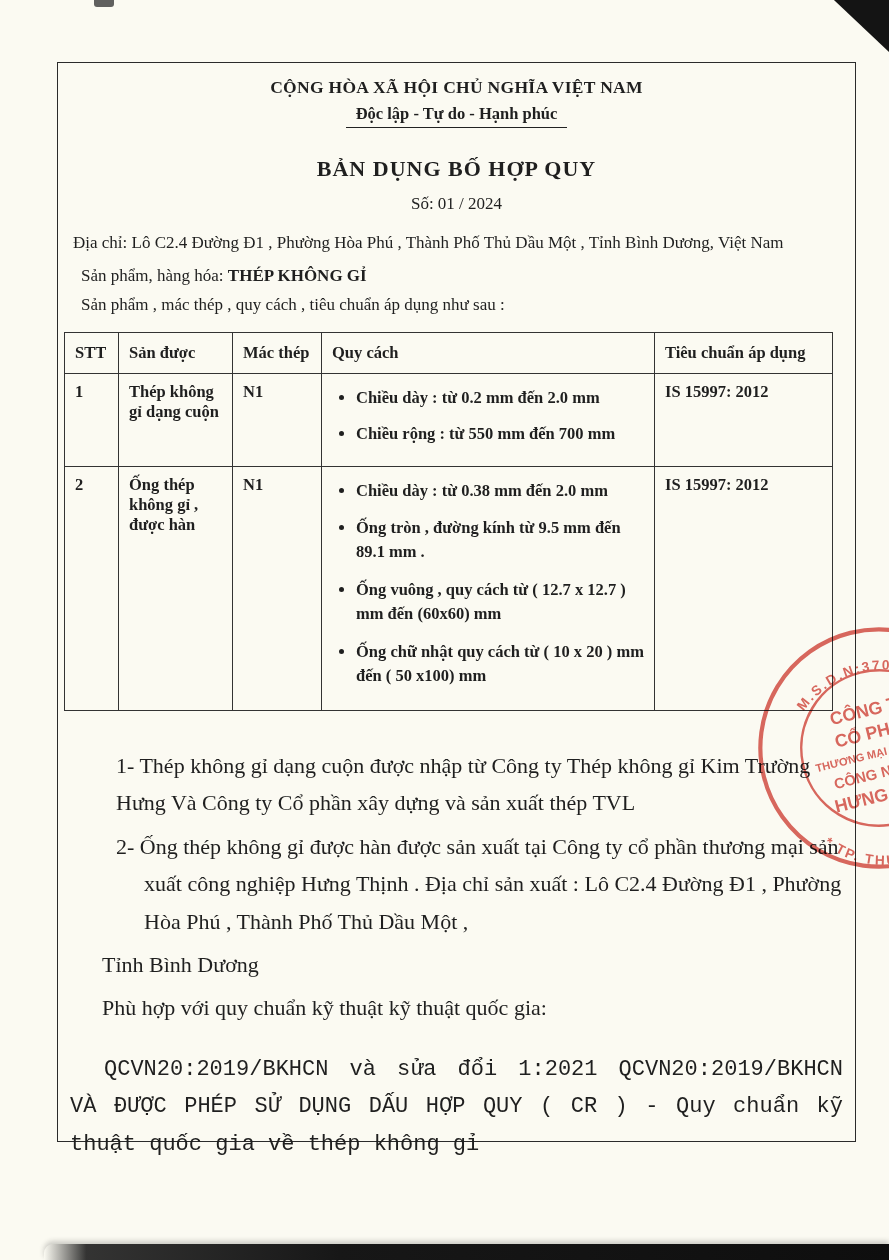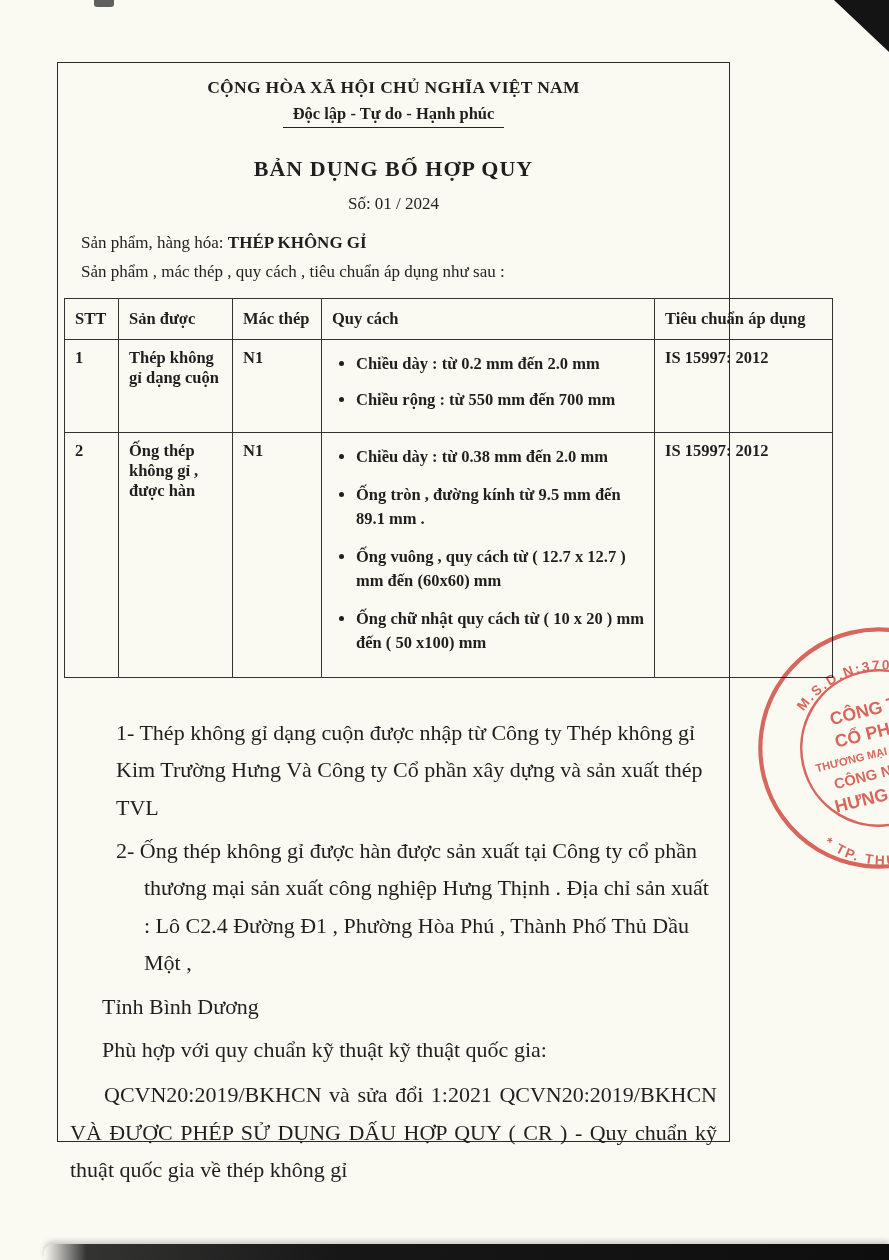--- a/index.html
+++ b/index.html
@@ -27,21 +27,21 @@
     background:#3a3a3a;border-radius:0 0 3px 3px;opacity:.8;
   }
   .scan-bottom{
     position:absolute;left:44px;right:0;bottom:0;height:16px;
     background:linear-gradient(to right, rgba(25,25,25,0) 0%, rgba(30,30,30,.9) 5%, #171717 35%, #0e0e0e 100%);
     border-radius:9px 0 0 0;
     box-shadow:0 -3px 5px rgba(40,40,40,.22);
   }
   
   .frame{
-    position:absolute;left:57px;top:62px;width:673px;height:1080px;
+    position:absolute;left:57px;top:62px;width:799px;height:1080px;
     border:1.6px solid #2b2b2b;
     box-sizing:border-box;
     padding:14px 0 0 0;
   }
   .nat-header{text-align:center;}
   .nat-line1{font-size:17.5px;font-weight:bold;letter-spacing:.3px;}
   .nat-line2{margin-top:6px;font-size:16.5px;font-weight:bold;}
   .nat-line2 span{
     display:inline-block;
     padding:0 10px 3px 10px;
@@ -86,24 +86,25 @@
   ul.specs li{margin:4px 0 12px 0;line-height:1.45;}
   td.row-tall ul.specs li{margin-bottom:14px;}
 
   
   .notes{margin:36px 10px 0 10px;font-size:22px;line-height:1.7;}
   .note{margin:0 0 4px 0;}
   .note.hang1{padding-left:48px;}
   .note.hang2{padding-left:76px;text-indent:-28px;margin-top:6px;}
   .note.plain{padding-left:34px;margin-top:6px;}
   .note.just{
-    margin-top:8px;
+    margin-top:24px;
     text-align:justify;
     text-indent:34px;
     padding:0 2px;
+    font-family:Liberation Mono, monospace;
   }
 
   
   .stamp{
     position:absolute;left:753px;top:622px;width:252px;height:252px;
     transform:rotate(-14deg);
     opacity:.88;
     mix-blend-mode:multiply;
   }
   .stamp text{font-family:"Liberation Sans","DejaVu Sans",sans-serif;font-weight:bold;}
@@ -122,20 +123,21 @@
       <div class="nat-line1">CỘNG HÒA XÃ HỘI CHỦ NGHĨA VIỆT NAM</div>
       <div class="nat-line2">
         <span>Độc lập - Tự do - Hạnh phúc</span>
       </div>
     </div>
 
     <h1 class="doc-title">BẢN DỤNG BỐ HỢP QUY</h1>
     <div class="doc-number">Số: 01 / 2024</div>
 
     <div class="body-block">
+      <p class="body-line">Địa chỉ: Lô C2.4 Đường Đ1 , Phường Hòa Phú , Thành Phố Thủ Dầu Một , Tỉnh Bình Dương, Việt Nam</p>
       <p class="body-line sp indent">
         <span>Sản phẩm, hàng hóa: </span><strong>THÉP KHÔNG GỈ</strong>
       </p>
       <p class="body-line indent">Sản phẩm , mác thép , quy cách , tiêu chuẩn áp dụng như sau :</p>
     </div>
 
     <table class="spec">
       <colgroup>
         <col class="col-stt">
           <col class="col-sp">

